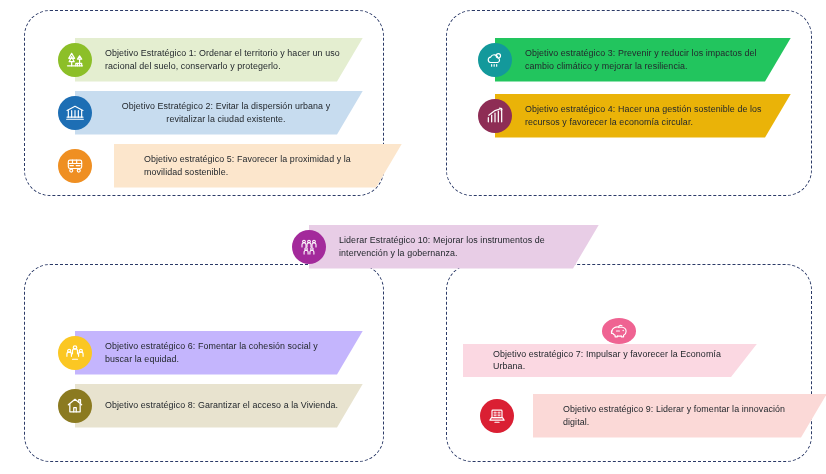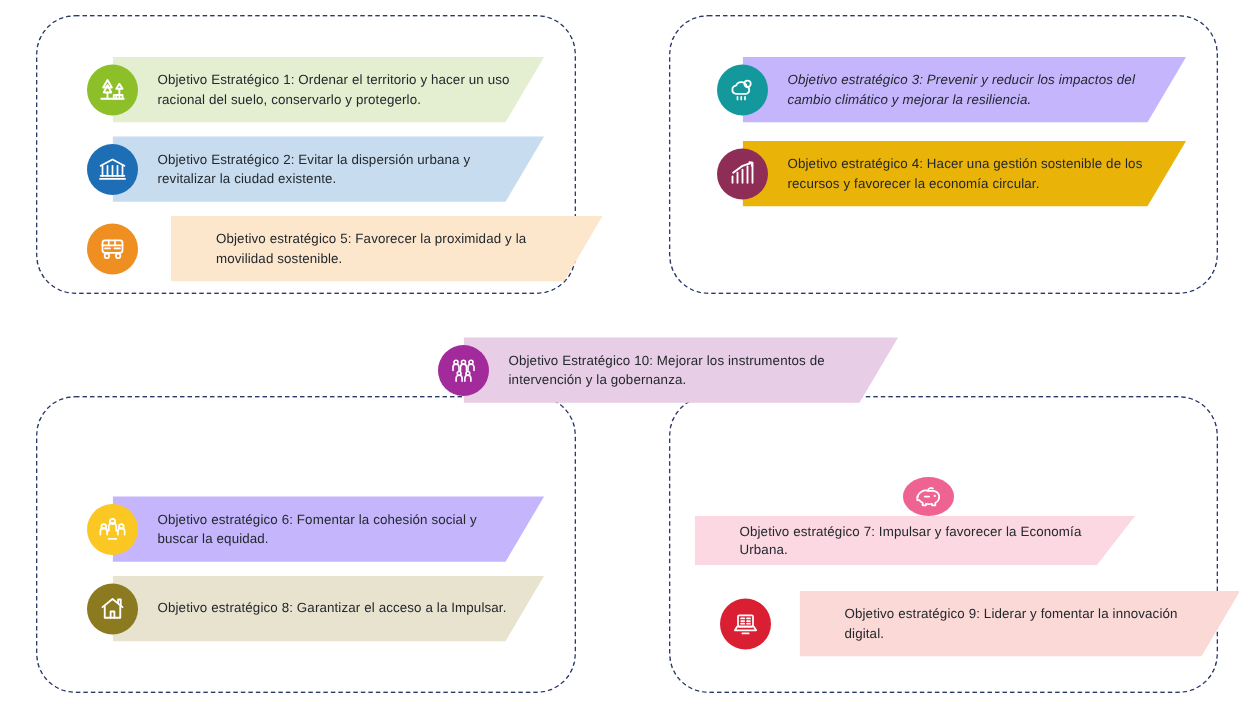--- a/index.html
+++ b/index.html
@@ -69,21 +69,21 @@
     font-size: 8.9px;
     line-height: 1.42;
     color: #23282d;
     letter-spacing: 0.01em;
     max-width: 250px;
   }
 
   
   #row-oe1 { left: 58px;  top: 30px;  }
   #row-oe1 .banner { width: 288px; }
-  #row-oe2 { left: 58px;  top: 83px;  }
+  #row-oe2 { left: 58px;  top: 83px; text-align: center;  }
   #row-oe2 .banner { width: 288px; }
   #row-oe5 { left: 58px;  top: 136px; gap: 39px; }
   #row-oe5 .banner { width: 288px; }
 
   
   #row-oe3 { left: 478px; top: 30px;  }
   #row-oe3 .banner { width: 296px; }
   #row-oe4 { left: 478px; top: 86px;  }
   #row-oe4 .banner { width: 296px; }
 
@@ -167,21 +167,21 @@
   </div>
 
   <div class="row" id="row-oe3">
     <div class="icon-badge" style="background: rgb(19, 153, 155);">
       <svg width="20" height="20" viewBox="0 0 24 24" fill="none" stroke="#ffffff" stroke-width="1.4" stroke-linecap="round" stroke-linejoin="round">
         <circle cx="16" cy="7" r="2.6"></circle>
         <path d="M6.5 15 A3.3 3.3 0 0 1 6.8 8.5 A4.6 4.6 0 0 1 15.5 9.3 A3 3 0 0 1 15.2 15 Z"></path>
         <path d="M8 17.5 V19.5 M11 17.5 V19.5 M14 17.5 V19.5"></path>
       </svg>
     </div>
-    <div class="banner" style="background: #c4b5fd; font-style: italic;">
+    <div class="banner" style="background: #22c55e;">
       <span class="banner-text">Objetivo estratégico 3: Prevenir y reducir los impactos del cambio climático y mejorar la resiliencia.</span>
     </div>
   </div>
 
   <div class="row" id="row-oe4">
     <div class="icon-badge" style="background: rgb(142, 45, 85);">
       <svg width="20" height="20" viewBox="0 0 24 24" fill="none" stroke="#ffffff" stroke-width="1.5" stroke-linecap="round" stroke-linejoin="round">
         <path d="M4 19 V14"></path>
         <path d="M8 19 V11"></path>
         <path d="M12 19 V8.5"></path>
@@ -216,21 +216,21 @@
   <div class="row" id="row-oe8">
     <div class="icon-badge" style="background: rgb(139, 122, 32);">
       <svg width="20" height="20" viewBox="0 0 24 24" fill="none" stroke="#ffffff" stroke-width="1.5" stroke-linecap="round" stroke-linejoin="round">
         <path d="M4 10.5 L12 4 L20 10.5"></path>
         <path d="M5.8 10 V19 H18.2 V10"></path>
         <path d="M16.5 7.2 V4.4 H18.6 V8.9"></path>
         <path d="M10.5 19 V14 H13.5 V19"></path>
       </svg>
     </div>
     <div class="banner" style="background: rgb(232, 227, 207);">
-      <span class="banner-text">Objetivo estratégico 8: Garantizar el acceso a la Impulsar.</span>
+      <span class="banner-text">Objetivo estratégico 8: Garantizar el acceso a la Vivienda.</span>
     </div>
   </div>
 
   <div class="row" id="row-oe7">
     <div class="icon-badge" style="background: rgb(239, 99, 146);">
       <svg width="20" height="20" viewBox="0 0 24 24" fill="none" stroke="#ffffff" stroke-width="1.4" stroke-linecap="round" stroke-linejoin="round">
         <path d="M3.5 12.5 A6.6 5.3 0 0 1 12.4 7.5 L16.2 7.5 A5.6 5 0 0 1 20.5 12.5 A5.4 5 0 0 1 17.5 17 V19 H14.8 V17.8 A9 9 0 0 1 10 17.8 V19 H7.3 V17 A6 5 0 0 1 4.6 14.8 H3 V11.8 Z"></path>
         <circle cx="17" cy="11.5" r="0.9" fill="#ffffff" stroke="none"></circle>
         <path d="M11.5 7.5 A2.6 2.6 0 0 1 15.5 5.6"></path>
         <path d="M9 12 H12.5"></path>
@@ -265,17 +265,17 @@
         <path d="M3.6 12 V9.3 A2.4 2.4 0 0 1 8.4 9.3 V12"></path>
         <path d="M9.6 12 V9.3 A2.4 2.4 0 0 1 14.4 9.3 V12"></path>
         <path d="M15.6 12 V9.3 A2.4 2.4 0 0 1 20.4 9.3 V12"></path>
         <circle cx="8.5" cy="14.3" r="1.5"></circle>
         <circle cx="15.5" cy="14.3" r="1.5"></circle>
         <path d="M6.1 20.5 V18.2 A2.4 2.4 0 0 1 10.9 18.2 V20.5"></path>
         <path d="M13.1 20.5 V18.2 A2.4 2.4 0 0 1 17.9 18.2 V20.5"></path>
       </svg>
     </div>
     <div class="banner" style="background: rgb(232, 205, 230);">
-      <span class="banner-text">Objetivo Estratégico 10: Mejorar los instrumentos de intervención y la gobernanza.</span>
+      <span class="banner-text">Liderar Estratégico 10: Mejorar los instrumentos de intervención y la gobernanza.</span>
     </div>
   </div>
 
 </div>
 
 </body></html>

